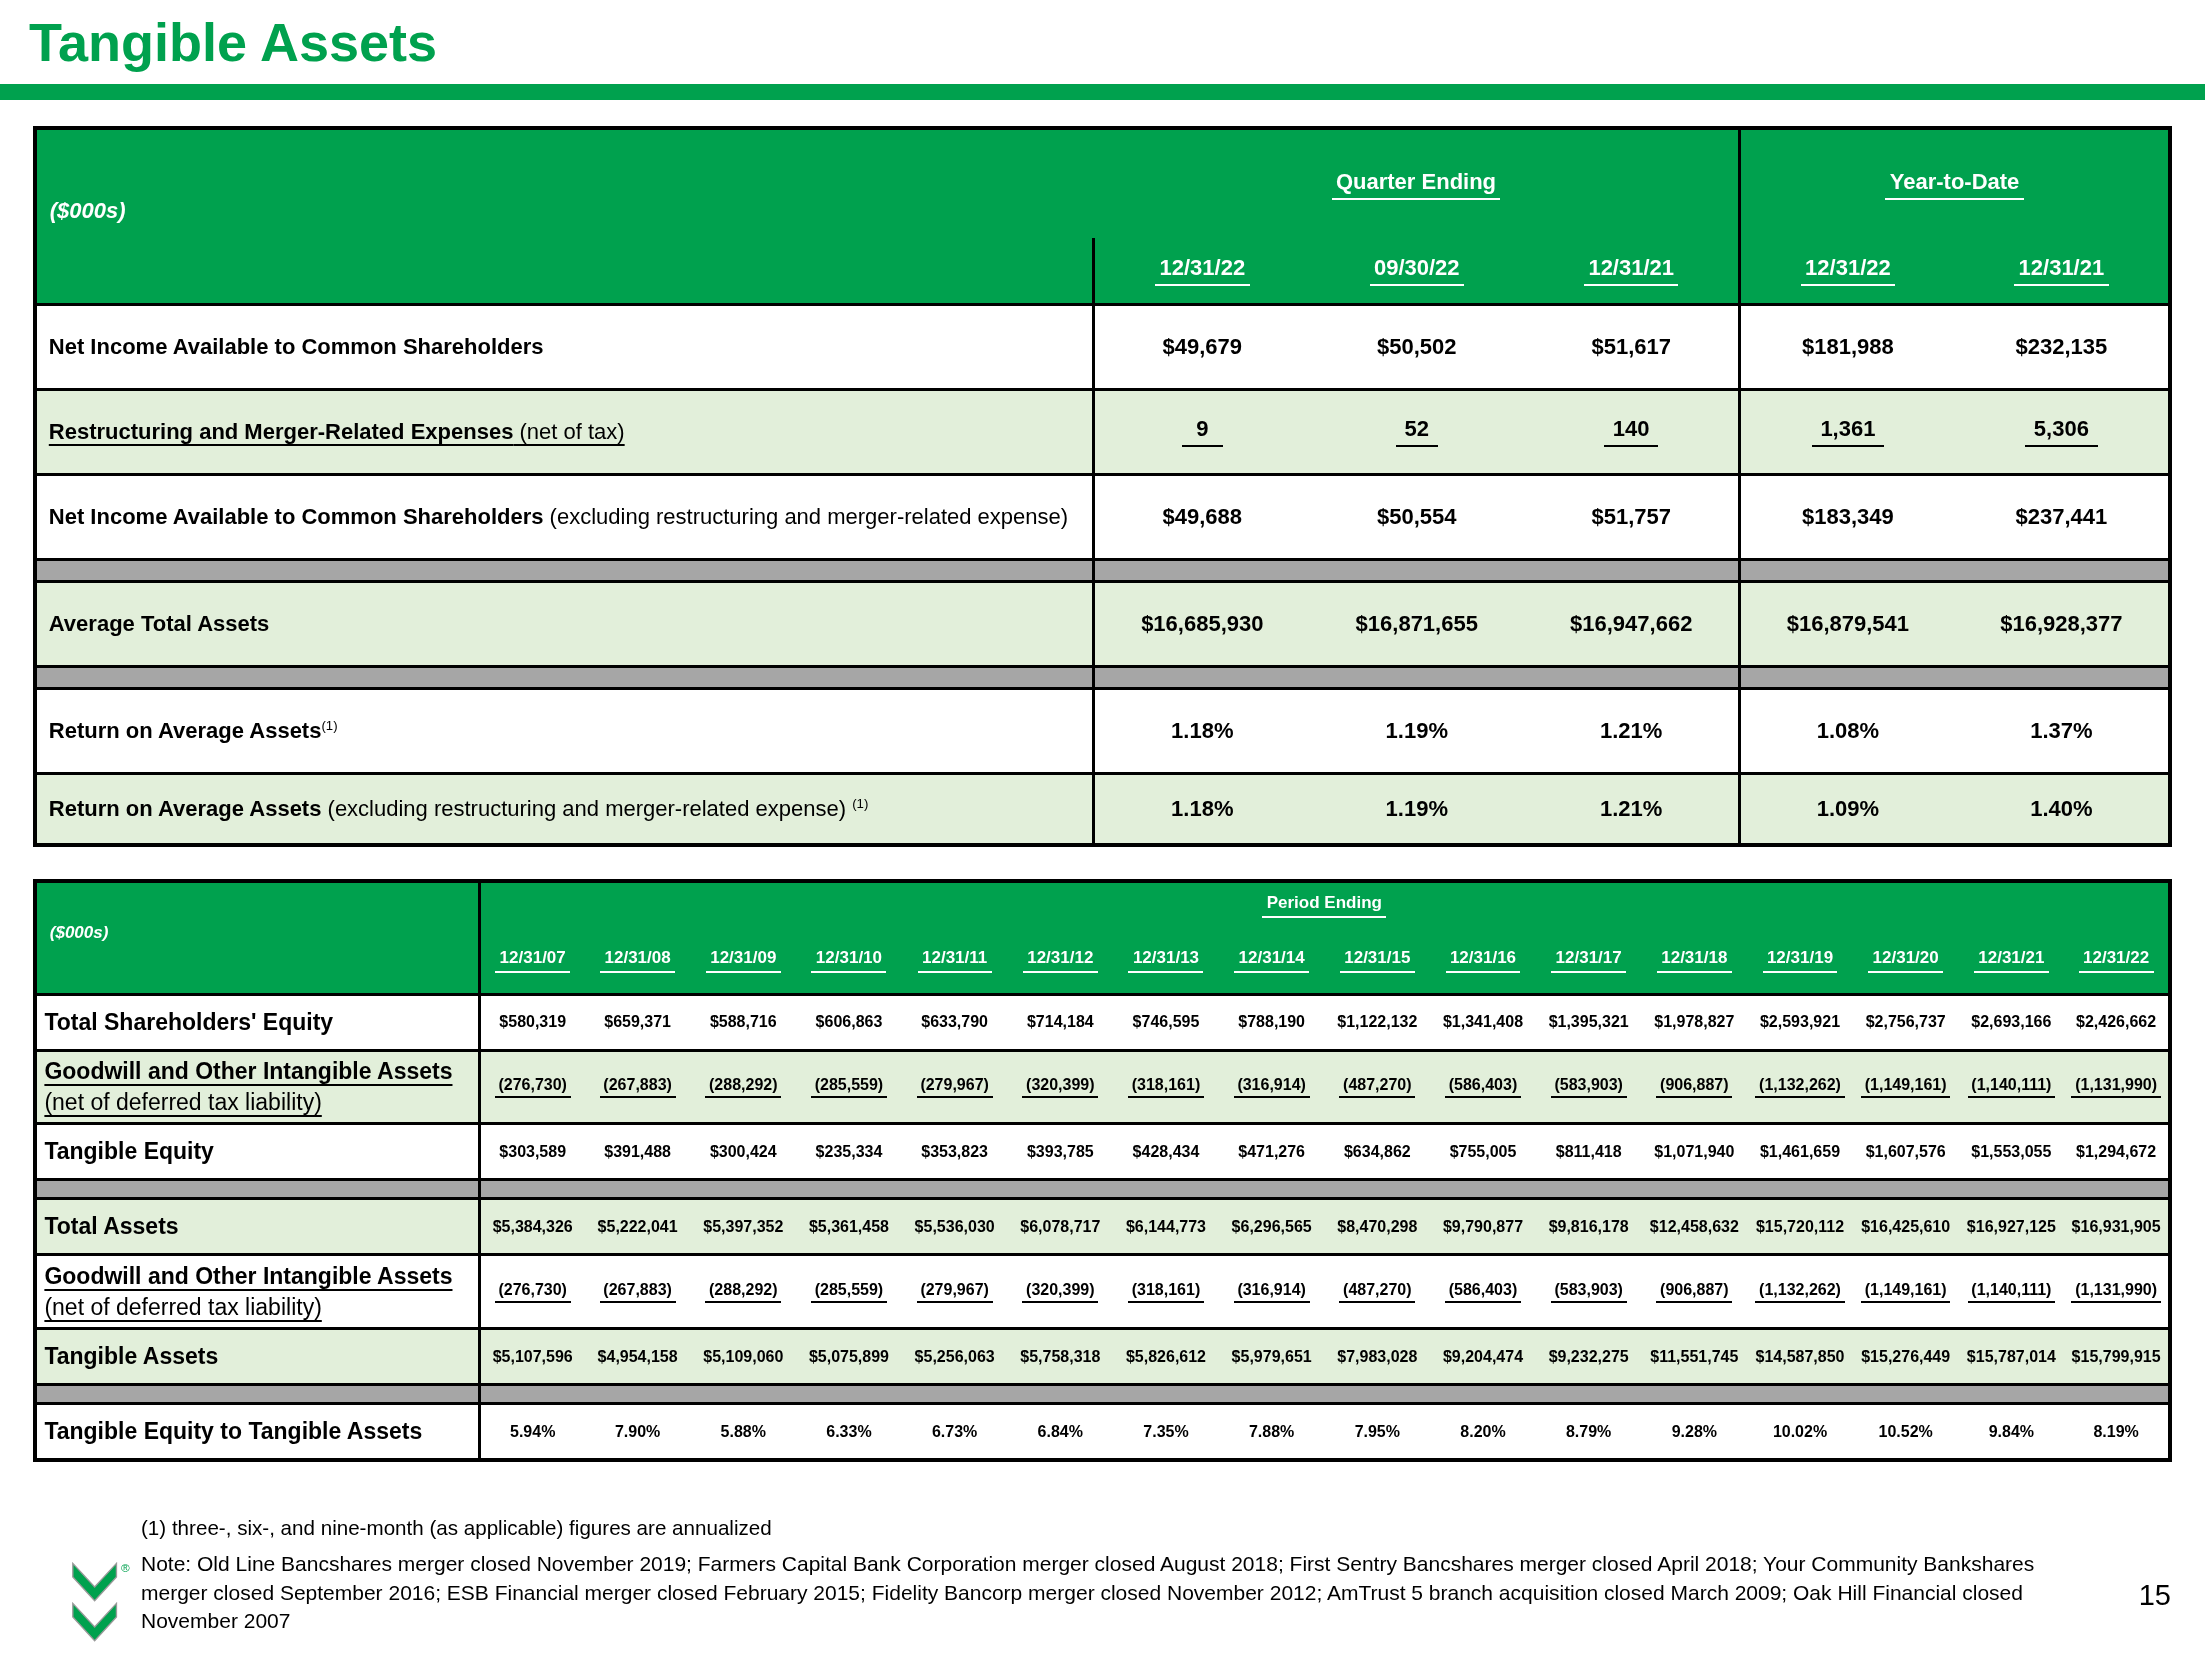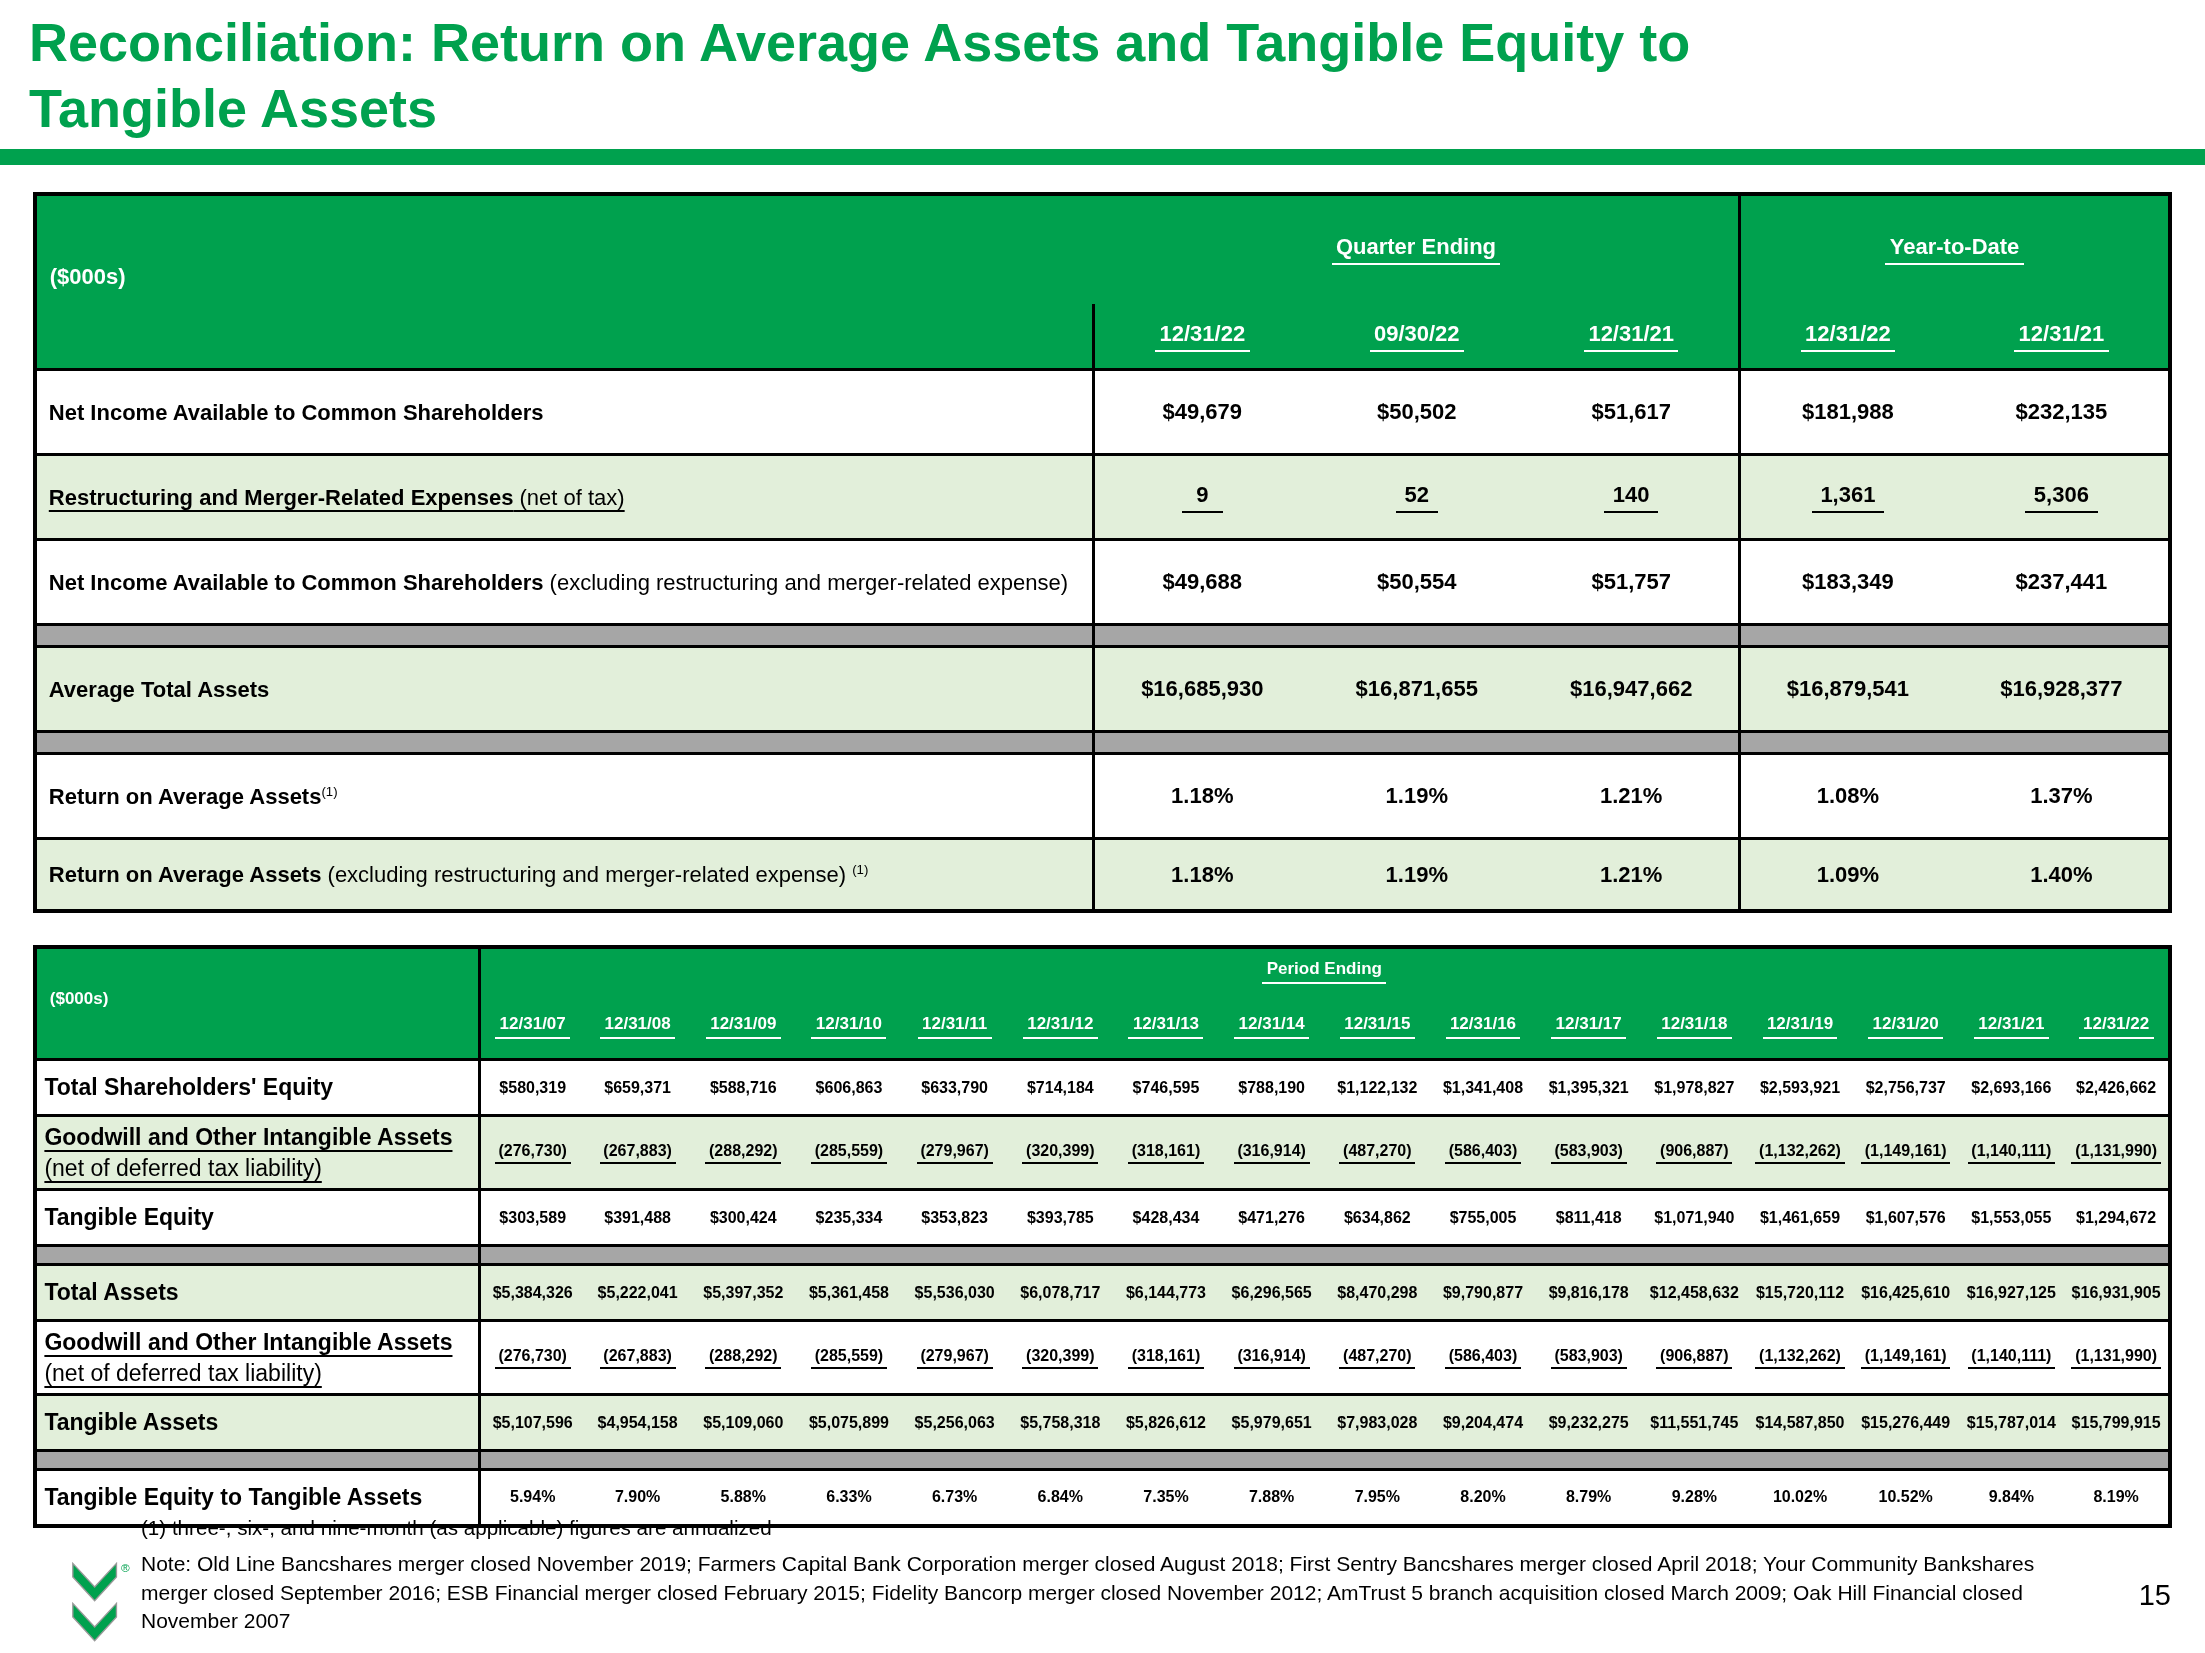--- a/index.html
+++ b/index.html
@@ -27,21 +27,21 @@
   tbody td{border-top:3.7px solid #000;border-bottom:3.7px solid #000;vertical-align:middle;}
   .bg-white{background:#fff;}
   .bg-green{background:var(--lgreen);}
   tr.sep{background:var(--gray);height:22px;}
   .label-cell{text-align:left;padding:5.9px 11.8px;line-height:1.35;}
   .val-cell{text-align:center;padding:2.9px 1.5px;font-weight:bold;}
   .b{font-weight:bold;}
   .u{text-decoration:underline;text-underline-offset:5.1px;text-decoration-thickness:2.2px;}
   sup{font-size:60%;}
   .hu{display:inline-block;border-bottom:2.9px solid #fff;padding:0 4.4px 2.9px;}
-  .unit-wrap{height:100%;display:flex;align-items:flex-end;padding:0 0 10.3px 11.8px;}
+  .unit-wrap{height:100%;display:flex;align-items:flex-end;padding:0 0 10.3px 11.8px;font-style:italic;}
 
   
   #t1{margin-top:26.5px;}
   #t1{font-size:22px;}
   #t1 col.lab{width:49.6%;}
   #t1 col.dat{width:10.08%;}
   #t1 thead tr.grp-row{height:110px;}
   #t1 thead tr.dates{height:66px;}
   #t1 thead th{font-size:22px;}
   #t1 thead .grp2{border-left:3.7px solid #000;}
@@ -73,21 +73,20 @@
   .footnote{position:absolute;left:141px;top:1516px;font-size:20.6px;}
   .note{position:absolute;left:141px;top:1550px;width:1961px;font-size:21px;line-height:1.36;}
   .logo{position:absolute;left:71px;top:1561px;}
   .reg{font-size:11.8px;color:var(--green);vertical-align:top;}
   .page-num{position:absolute;right:34px;top:1579px;font-size:29px;}
 </style>
 </head>
 <body>
 
 <div class="title">
-  <div>Reconciliation: Return on Average Assets and Tangible Equity to</div>
   <div>Tangible Assets</div>
 </div>
 <div class="green-bar"></div>
 
 <table id="t1">
   <colgroup>
     <col class="lab">
       <col class="dat">
       <col class="dat">
       <col class="dat">

